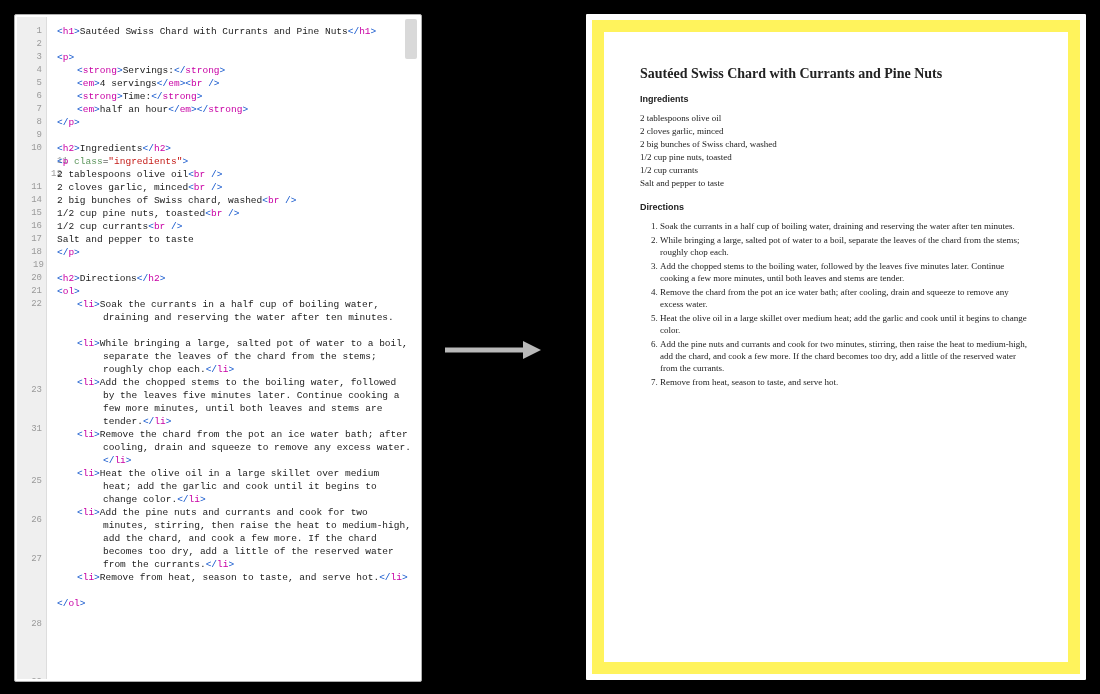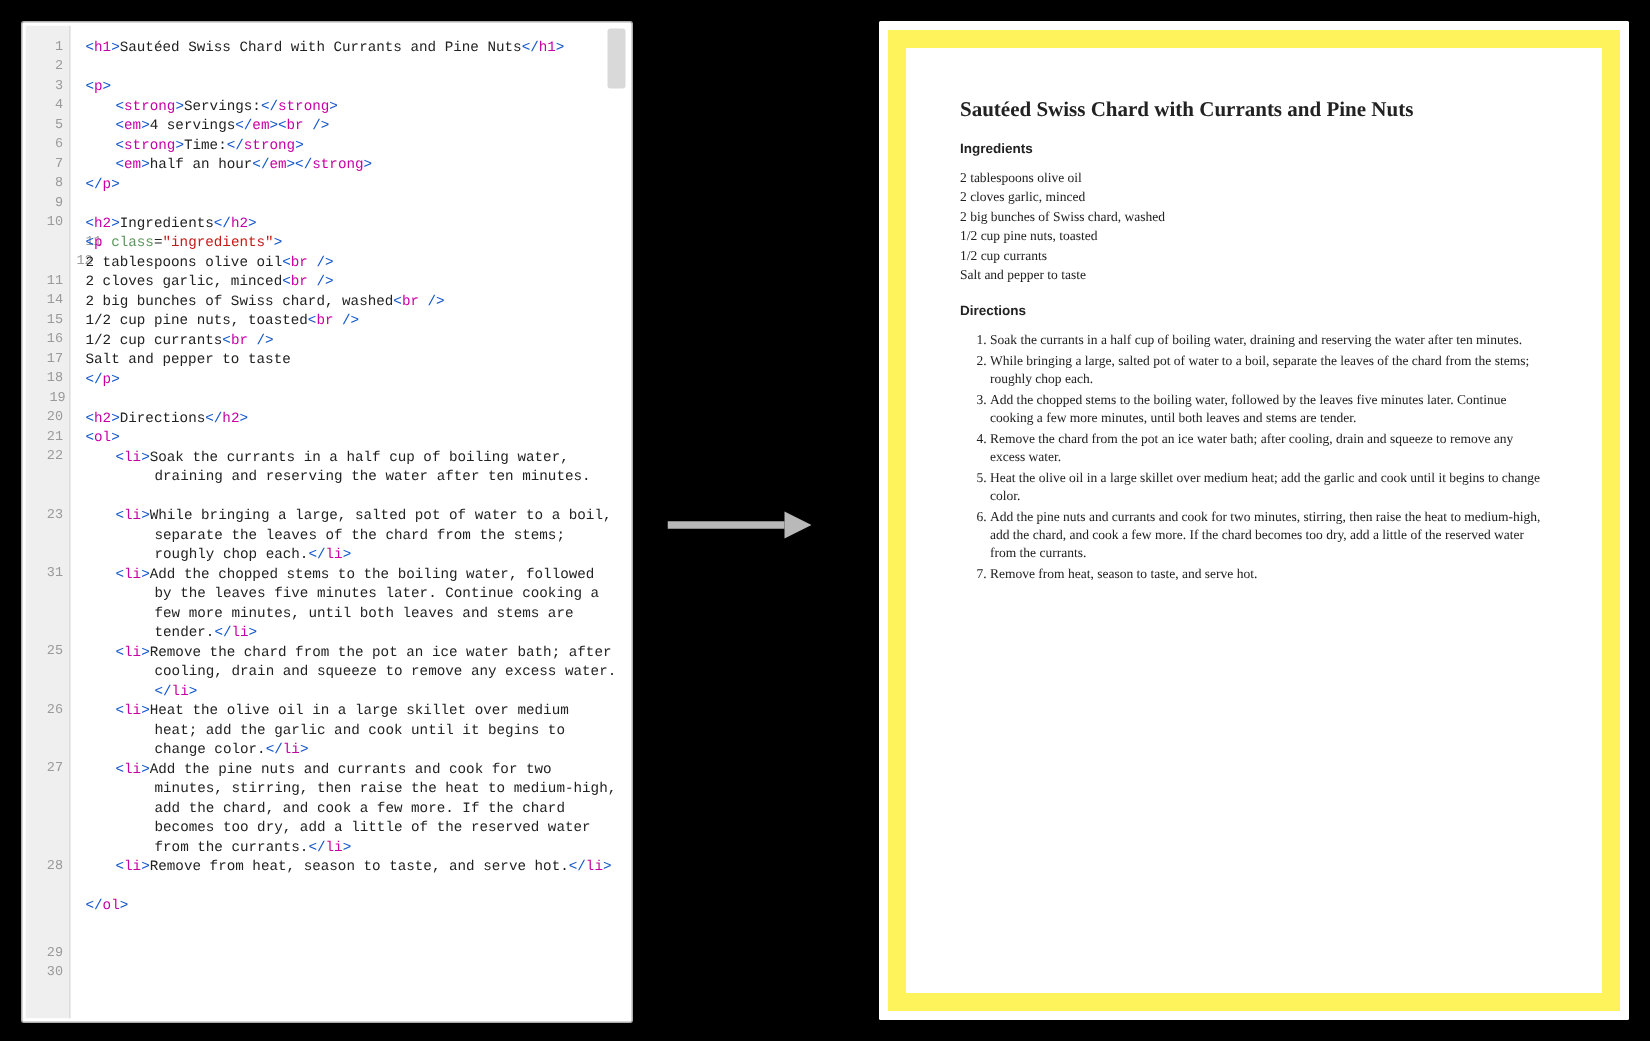--- a/index.html
+++ b/index.html
@@ -178,21 +178,21 @@
           <div style="height: 13px;">11</div>
           <div style="height: 13px;">14</div>
           <div style="height: 13px; text-align: right;">15</div>
           <div style="height: 13px;">16</div>
           <div style="height: 13px;">17</div>
           <div style="height: 13px;">18</div>
           <div style="height: 13px; margin-left: 16px;">19</div>
           <div style="height: 13px;">20</div>
           <div style="height: 13px;">21</div>
           <div style="height: 39px;">22</div>
-          <div style="height: 39px;">23</div>
+          <div style="height: 39px; margin-top: 47px;">23</div>
           <div style="height: 52px;">31</div>
           <div style="height: 39px;">25</div>
           <div style="height: 39px;">26</div>
           <div style="height: 65px;">27</div>
           <div style="height: 26px;">28</div>
           <div style="height: 13px; margin-top: 32px;">29</div>
           <div style="height: 13px;">30</div>
         </div>
       <div class="code-area" id="code-area"><span class="code-line" style="min-height: 13px;"><span class="tag">&lt;</span><span class="kw">h1</span><span class="tag">&gt;</span>Sautéed Swiss Chard with Currants and Pine Nuts<span class="tag">&lt;/</span><span class="kw">h1</span><span class="tag">&gt;</span></span><span class="code-line" style="min-height: 13px;">&nbsp;</span><span class="code-line" style="min-height: 13px;"><span class="tag">&lt;</span><span class="kw">p</span><span class="tag">&gt;</span></span><span class="code-line indent1" style="min-height: 13px;"><span class="tag">&lt;</span><span class="kw">strong</span><span class="tag">&gt;</span>Servings:<span class="tag">&lt;/</span><span class="kw">strong</span><span class="tag">&gt;</span></span><span class="code-line indent1" style="min-height: 13px;"><span class="tag">&lt;</span><span class="kw">em</span><span class="tag">&gt;</span>4 servings<span class="tag">&lt;/</span><span class="kw">em</span><span class="tag">&gt;&lt;</span><span class="kw">br</span> <span class="tag">/&gt;</span></span><span class="code-line indent1" style="min-height: 13px;"><span class="tag">&lt;</span><span class="kw">strong</span><span class="tag">&gt;</span>Time:<span class="tag">&lt;/</span><span class="kw">strong</span><span class="tag">&gt;</span></span><span class="code-line indent1" style="min-height: 13px;"><span class="tag">&lt;</span><span class="kw">em</span><span class="tag">&gt;</span>half an hour<span class="tag">&lt;/</span><span class="kw">em</span><span class="tag">&gt;&lt;/</span><span class="kw">strong</span><span class="tag">&gt;</span></span><span class="code-line" style="min-height: 13px;"><span class="tag">&lt;/</span><span class="kw">p</span><span class="tag">&gt;</span></span><span class="code-line" style="min-height: 13px;">&nbsp;</span><span class="code-line" style="min-height: 13px;"><span class="tag">&lt;</span><span class="kw">h2</span><span class="tag">&gt;</span>Ingredients<span class="tag">&lt;/</span><span class="kw">h2</span><span class="tag">&gt;</span></span><span class="code-line" style="min-height: 13px;"><span class="tag">&lt;</span><span class="kw">p</span> <span class="attr">class</span>=<span class="str">"ingredients"</span><span class="tag">&gt;</span></span><span class="code-line" style="min-height: 13px;">2 tablespoons olive oil<span class="tag">&lt;</span><span class="kw">br</span> <span class="tag">/&gt;</span></span><span class="code-line" style="min-height: 13px;">2 cloves garlic, minced<span class="tag">&lt;</span><span class="kw">br</span> <span class="tag">/&gt;</span></span><span class="code-line" style="min-height: 13px;">2 big bunches of Swiss chard, washed<span class="tag">&lt;</span><span class="kw">br</span> <span class="tag">/&gt;</span></span><span class="code-line" style="min-height: 13px;">1/2 cup pine nuts, toasted<span class="tag">&lt;</span><span class="kw">br</span> <span class="tag">/&gt;</span></span><span class="code-line" style="min-height: 13px;">1/2 cup currants<span class="tag">&lt;</span><span class="kw">br</span> <span class="tag">/&gt;</span></span><span class="code-line" style="min-height: 13px;">Salt and pepper to taste</span><span class="code-line" style="min-height: 13px;"><span class="tag">&lt;/</span><span class="kw">p</span><span class="tag">&gt;</span></span><span class="code-line" style="min-height: 13px;">&nbsp;</span><span class="code-line" style="min-height: 13px;"><span class="tag">&lt;</span><span class="kw">h2</span><span class="tag">&gt;</span>Directions<span class="tag">&lt;/</span><span class="kw">h2</span><span class="tag">&gt;</span></span><span class="code-line" style="min-height: 13px;"><span class="tag">&lt;</span><span class="kw">ol</span><span class="tag">&gt;</span></span><span class="code-line hang" style="min-height: 39px;"><span class="tag">&lt;</span><span class="kw">li</span><span class="tag">&gt;</span>Soak the currants in a half cup of boiling water, draining and reserving the water after ten minutes.</span><span class="code-line hang" style="min-height: 39px;"><span class="tag">&lt;</span><span class="kw">li</span><span class="tag">&gt;</span>While bringing a large, salted pot of water to a boil, separate the leaves of the chard from the stems; roughly chop each.<span class="tag">&lt;/</span><span class="kw">li</span><span class="tag">&gt;</span></span><span class="code-line hang" style="min-height: 52px;"><span class="tag">&lt;</span><span class="kw">li</span><span class="tag">&gt;</span>Add the chopped stems to the boiling water, followed by the leaves five minutes later. Continue cooking a few more minutes, until both leaves and stems are tender.<span class="tag">&lt;/</span><span class="kw">li</span><span class="tag">&gt;</span></span><span class="code-line hang" style="min-height: 39px;"><span class="tag">&lt;</span><span class="kw">li</span><span class="tag">&gt;</span>Remove the chard from the pot an ice water bath; after cooling, drain and squeeze to remove any excess water.<span class="tag">&lt;/</span><span class="kw">li</span><span class="tag">&gt;</span></span><span class="code-line hang" style="min-height: 39px;"><span class="tag">&lt;</span><span class="kw">li</span><span class="tag">&gt;</span>Heat the olive oil in a large skillet over medium heat; add the garlic and cook until it begins to change color.<span class="tag">&lt;/</span><span class="kw">li</span><span class="tag">&gt;</span></span><span class="code-line hang" style="min-height: 65px;"><span class="tag">&lt;</span><span class="kw">li</span><span class="tag">&gt;</span>Add the pine nuts and currants and cook for two minutes, stirring, then raise the heat to medium-high, add the chard, and cook a few more. If the chard becomes too dry, add a little of the reserved water from the currants.<span class="tag">&lt;/</span><span class="kw">li</span><span class="tag">&gt;</span></span><span class="code-line hang" style="min-height: 26px;"><span class="tag">&lt;</span><span class="kw">li</span><span class="tag">&gt;</span>Remove from heat, season to taste, and serve hot.<span class="tag">&lt;/</span><span class="kw">li</span><span class="tag">&gt;</span></span><span class="code-line" style="min-height: 13px;"><span class="tag">&lt;/</span><span class="kw">ol</span><span class="tag">&gt;</span></span><span class="code-line" style="min-height: 13px;">&nbsp;</span></div>
       <div class="scrollbar-stub"></div>

